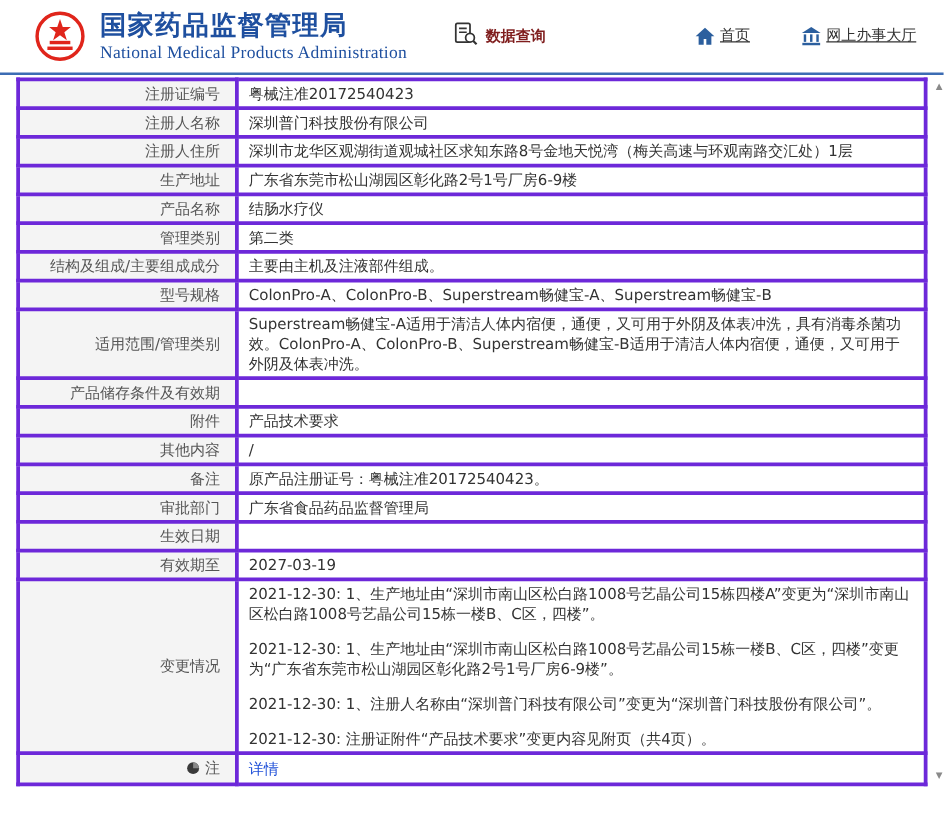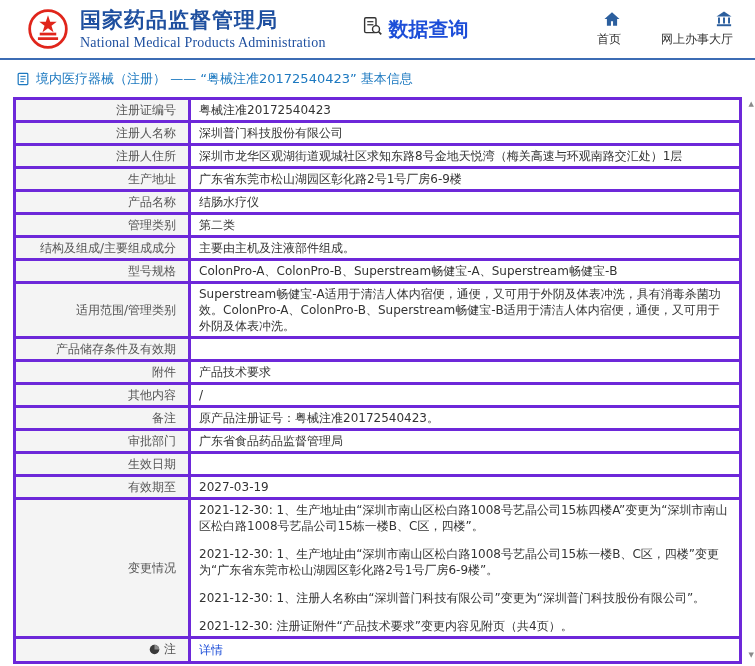--- a/index.html
+++ b/index.html
@@ -7,24 +7,24 @@
     font-family:"DejaVu Sans","Liberation Sans",sans-serif; color:#333; }
 
   
   .header { height:60px; display:flex; align-items:center;
     padding:0 14px 0 26px; border-bottom:2px solid #3c6cb4; background:#fff; }
   .brand { display:flex; align-items:flex-end; gap:10px; cursor:pointer; }
   .emblem { width:44px; height:44px; display:inline-flex; }
   .brand-text .cn { font-size:21px; font-weight:bold; color:#1e4f9f; letter-spacing:1px; line-height:1.1; }
   .brand-text .en { font-size:14px; color:#1e4f9f; margin-top:3px; letter-spacing:.2px;font-family:Liberation Serif, serif; }
   .dataquery { display:flex; align-items:center; gap:6px; margin-left:36px;
-    font-size:20px; font-weight:bold; color:#1d4ed8; cursor:pointer; }
+    font-size:12px; font-weight:bold; color:#7f1d1d; cursor:pointer; }
   .nav { margin-left:auto; display:flex; gap:40px; padding-right:8px; }
-  .nav-item { display:flex; flex-direction:column; align-items:flex-end; gap:3px;
-    font-size:12px; color:#333; cursor:pointer; }
+  .nav-item { display:flex; flex-direction:row; align-items:flex-start; gap:3px;
+    font-size:12px; color:#333; cursor:pointer;text-decoration:underline; }
   .nav-icon { width:18px; height:18px; display:inline-flex; }
 
   
   .breadcrumb { display:flex; align-items:center; gap:6px;
     padding:10px 16px 7px 16px; font-size:13px; color:#1d79c0; }
   .bc-icon { width:14px; height:14px; display:inline-flex; }
 
   
   .table-wrap { position:relative; width:755px; }
   .info-table { width:729px; margin:2px 13px 0 13px; border-collapse:collapse; table-layout:fixed; }
@@ -97,31 +97,20 @@
             <rect x="10.7" y="10" width="2.6" height="8" fill="#2c5f9e"></rect>
             <rect x="17.4" y="10" width="2.6" height="8" fill="#2c5f9e"></rect>
             <rect x="2.5" y="19" width="19" height="2.6" fill="#2c5f9e"></rect>
           </svg>
         </span>
         <span>网上办事大厅</span>
       </div>
     </nav>
   </header>
 
-  <div class="breadcrumb">
-    <span class="bc-icon">
-      <svg viewBox="0 0 16 16" width="14" height="14">
-        <rect x="2.5" y="1.5" width="11" height="13" rx="1" fill="none" stroke="#1d79c0" stroke-width="1.4"></rect>
-        <line x1="5" y1="5" x2="11" y2="5" stroke="#1d79c0" stroke-width="1.2"></line>
-        <line x1="5" y1="8" x2="11" y2="8" stroke="#1d79c0" stroke-width="1.2"></line>
-        <line x1="5" y1="11" x2="9" y2="11" stroke="#1d79c0" stroke-width="1.2"></line>
-      </svg>
-    </span>
-    <span>境内医疗器械（注册） —— “粤械注准20172540423” 基本信息</span>
-  </div>
 
   <div class="table-wrap">
     <table class="info-table">
       <tbody>
         <tr>
           <td class="label">注册证编号</td>
           <td class="value">粤械注准20172540423</td>
         </tr>
         <tr>
           <td class="label">注册人名称</td>

